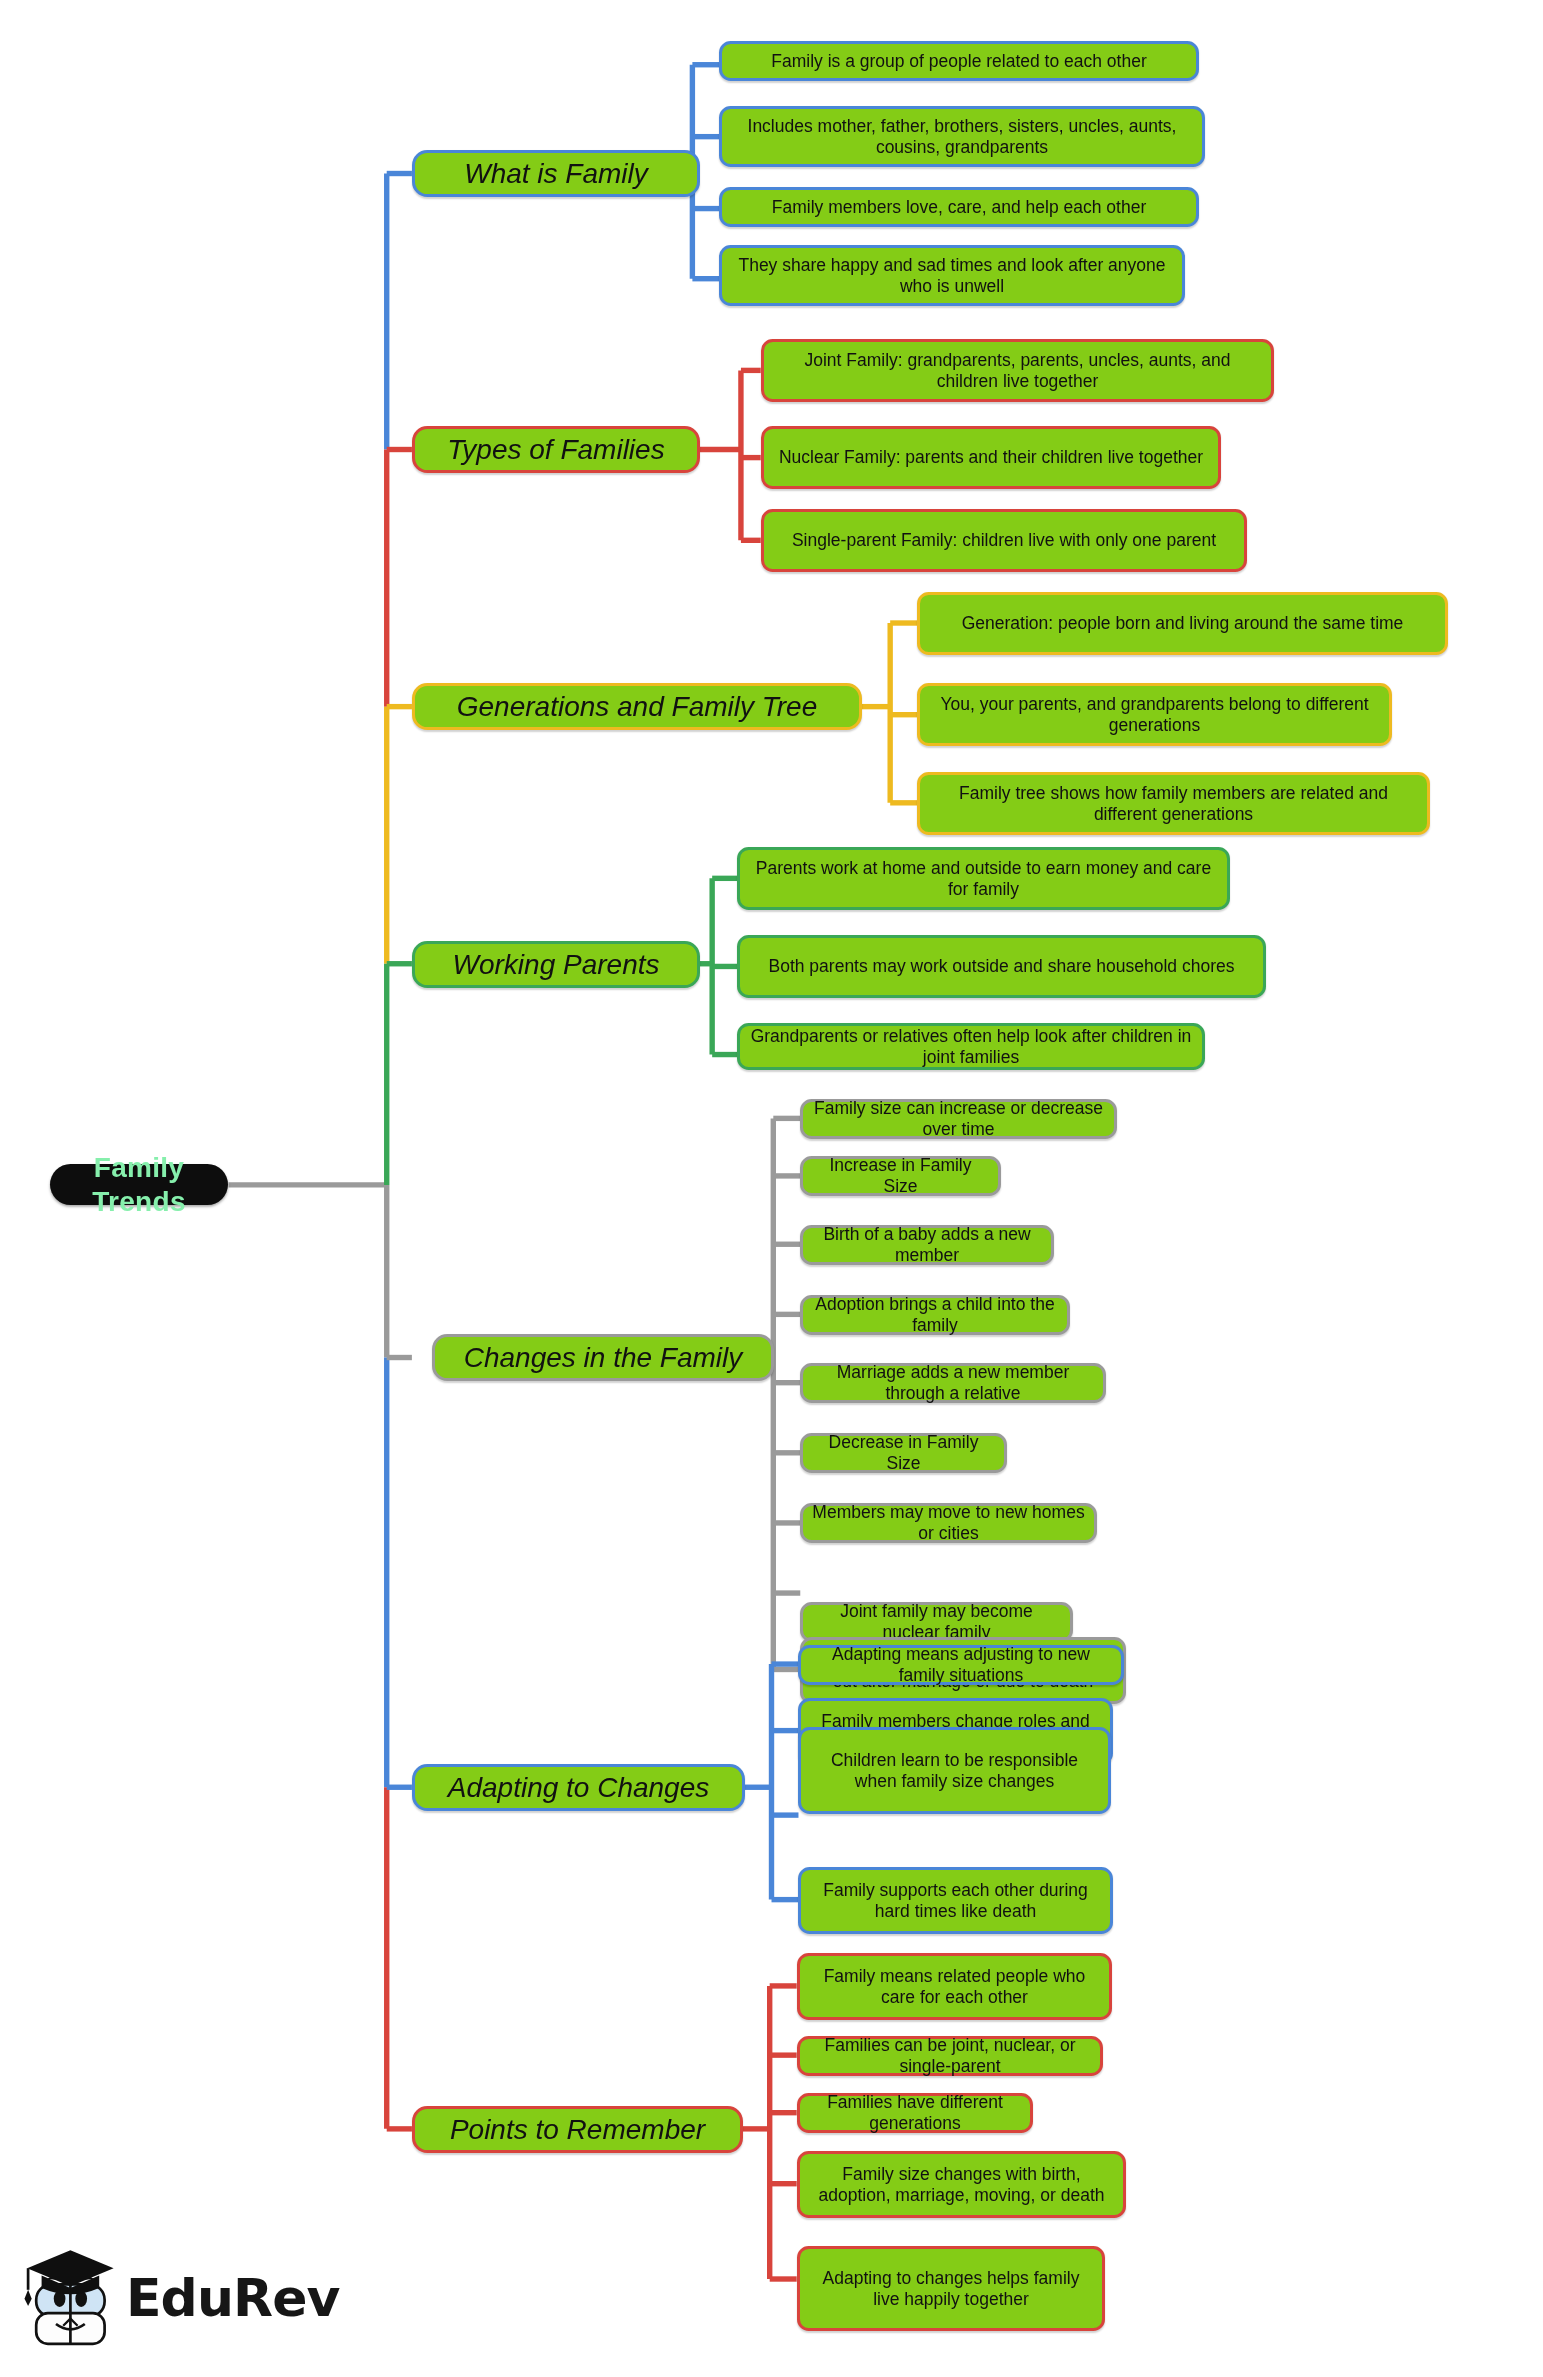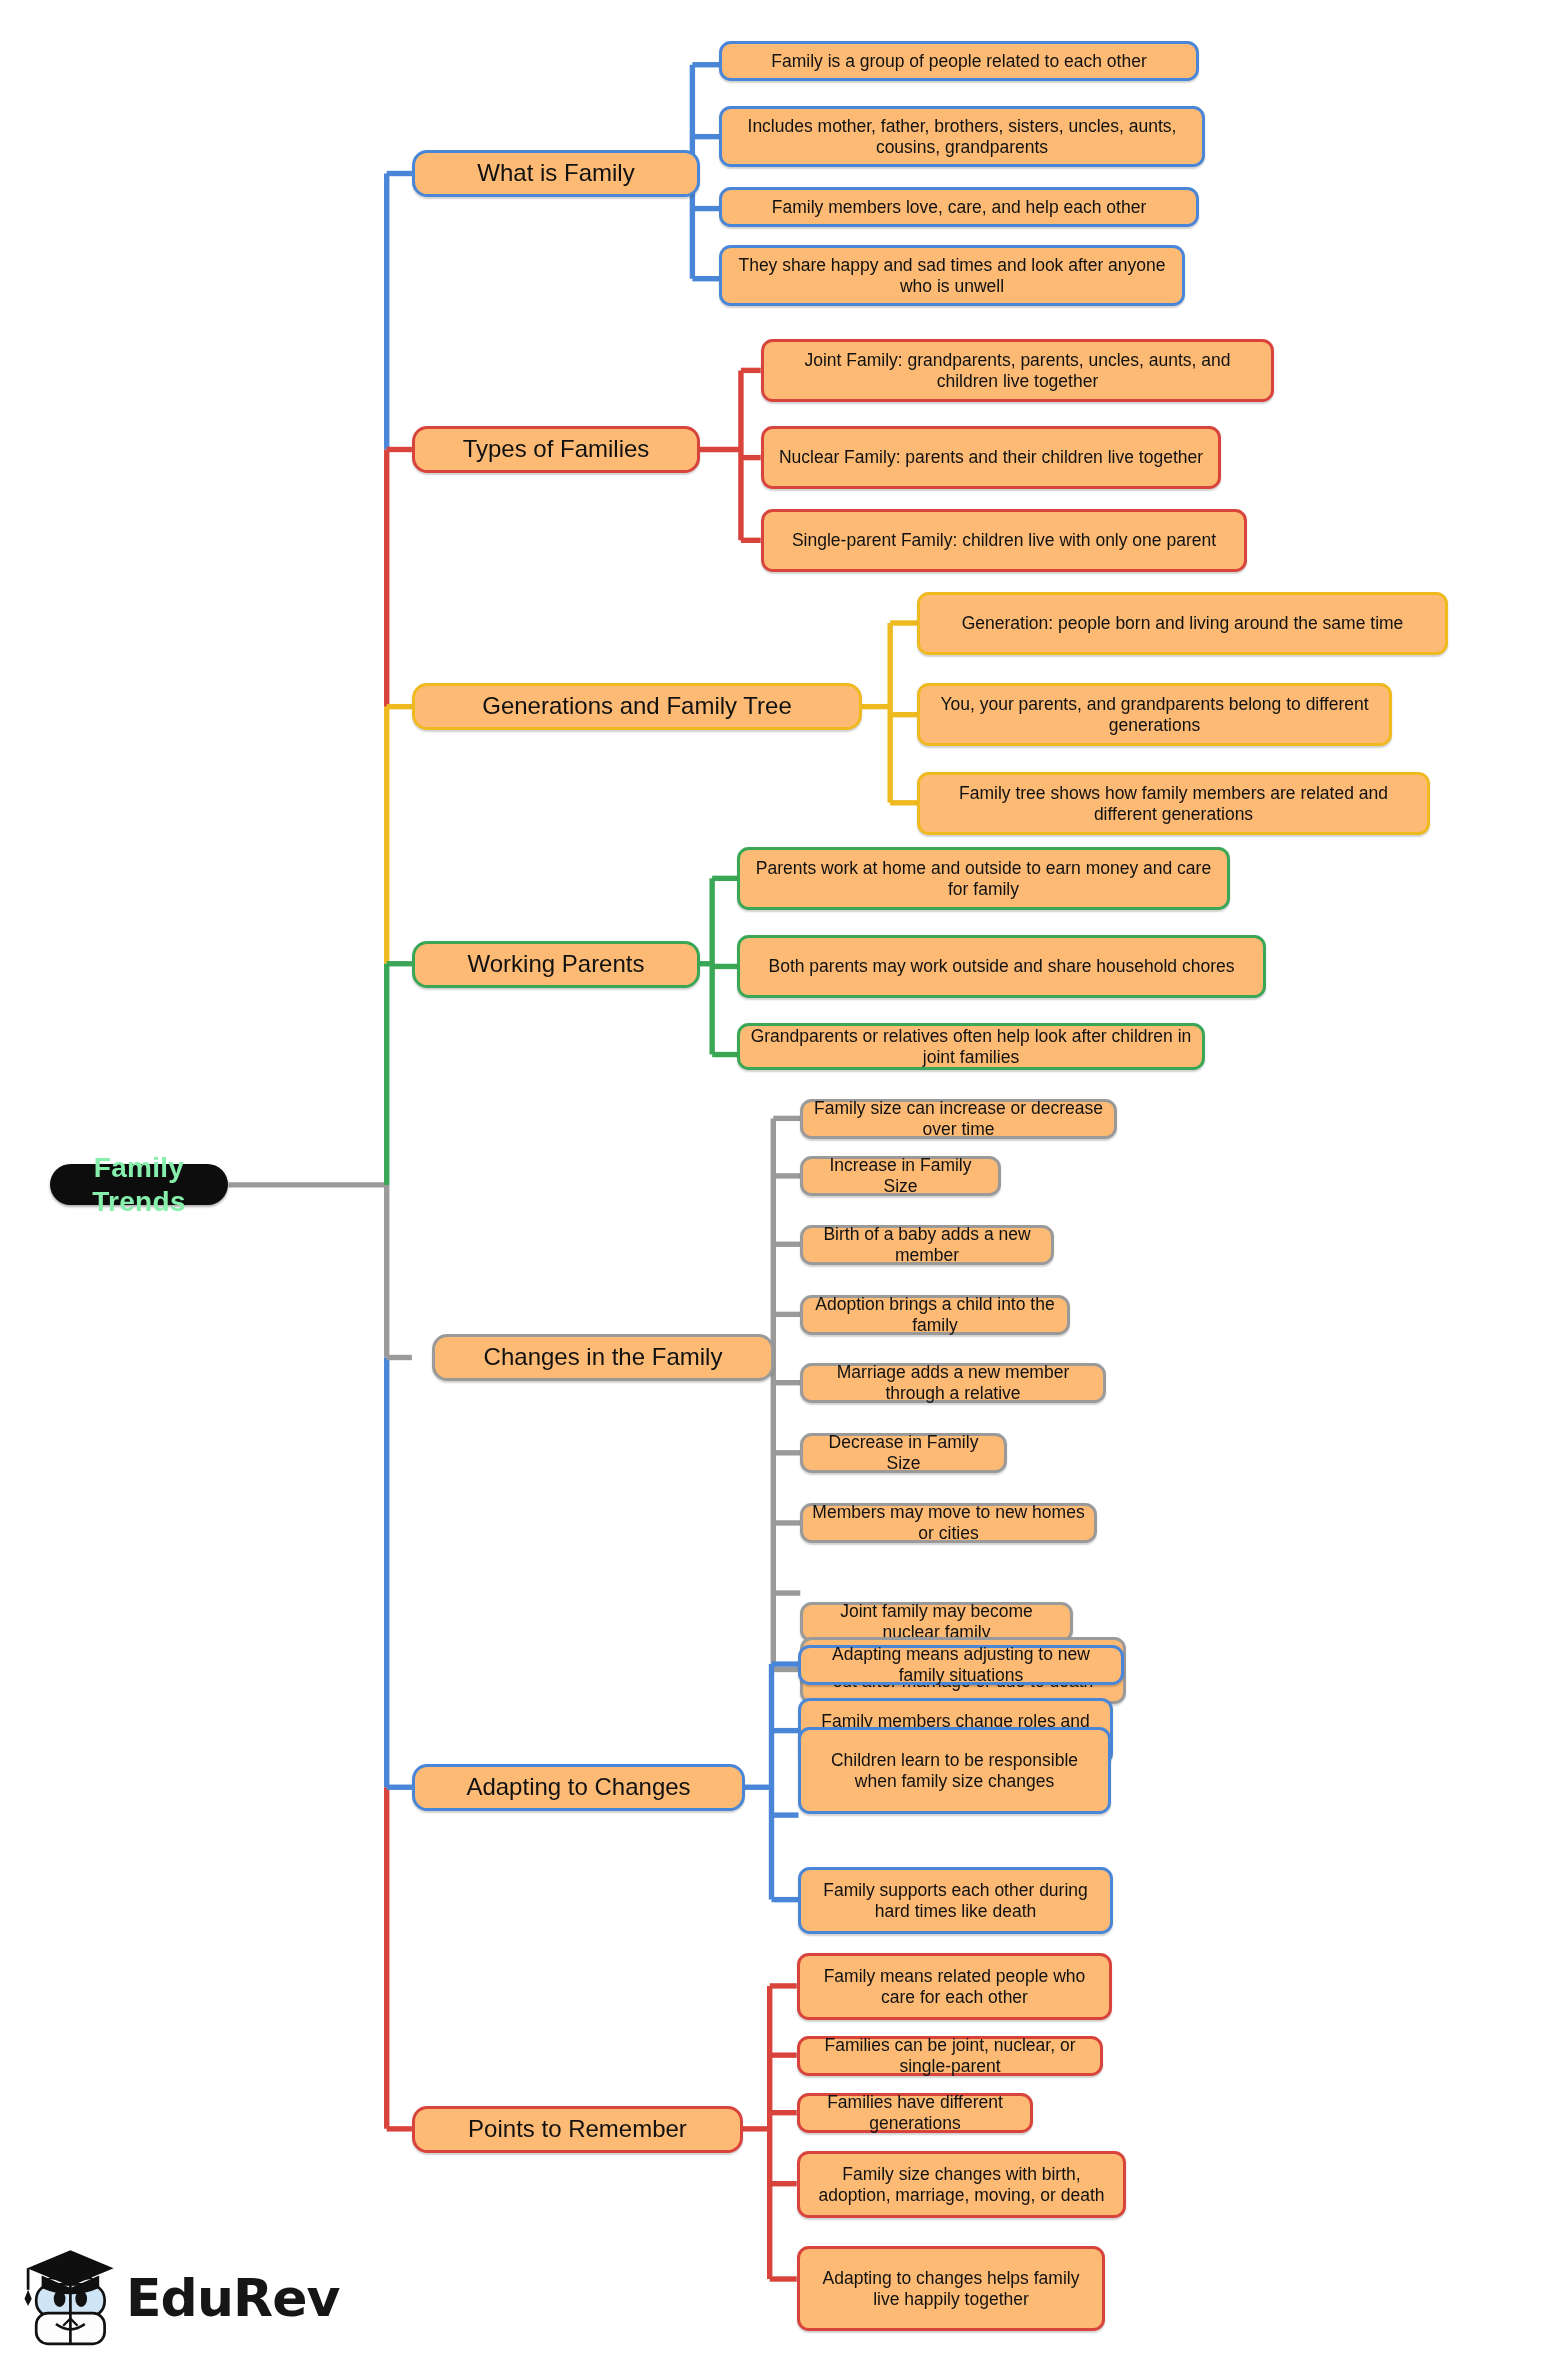--- a/index.html
+++ b/index.html
@@ -5,31 +5,31 @@
   * { box-sizing: border-box; margin:0; padding:0; }
   html,body { background:#ffffff; }
   body {
     width:1543px; height:2377px; position:relative; overflow:hidden;
     font-family:"Liberation Sans", sans-serif;
   }
   #canvas { position:absolute; left:0; top:0; width:1543px; height:2377px; }
   svg.edges { position:absolute; left:0; top:0; width:1543px; height:2377px; pointer-events:none; }
 
   .node { position:absolute; display:flex; align-items:center; justify-content:center;
-          text-align:center; background:#fdba74; border-style:solid; color:#111;
+          text-align:center; background:#84cc16; border-style:solid; color:#111;
           line-height:1.18; }
 
   .root {
     background:#0d0d0d; color:#86efac; border:none; border-radius:23.4px;
     font-size:28px; font-weight:bold; letter-spacing:0.3px;
     box-shadow:0 1.8px 2.7px rgba(0,0,0,.35);
   }
 
-  .branch { border-width:3.6px; border-radius:15.3px; font-size:24px; font-weight:400;
-            box-shadow:0 1.8px 1.8px rgba(0,0,0,.18); }
+  .branch { border-width:3.6px; border-radius:15.3px; font-size:28px; font-weight:400;
+            box-shadow:0 1.8px 1.8px rgba(0,0,0,.18);font-style:italic; }
   .leaf   { border-width:3.6px; border-radius:11.7px; font-size:17.5px; font-weight:400;
             padding:0 9px; box-shadow:0 1.8px 1.8px rgba(0,0,0,.18); }
 
   .c-blue   { border-color:#4a86d8; }
   .c-red    { border-color:#d8443c; }
   .c-yellow { border-color:#eeba20; }
   .c-green  { border-color:#3aa757; }
   .c-gray   { border-color:#9a9a9a; }
 
   

